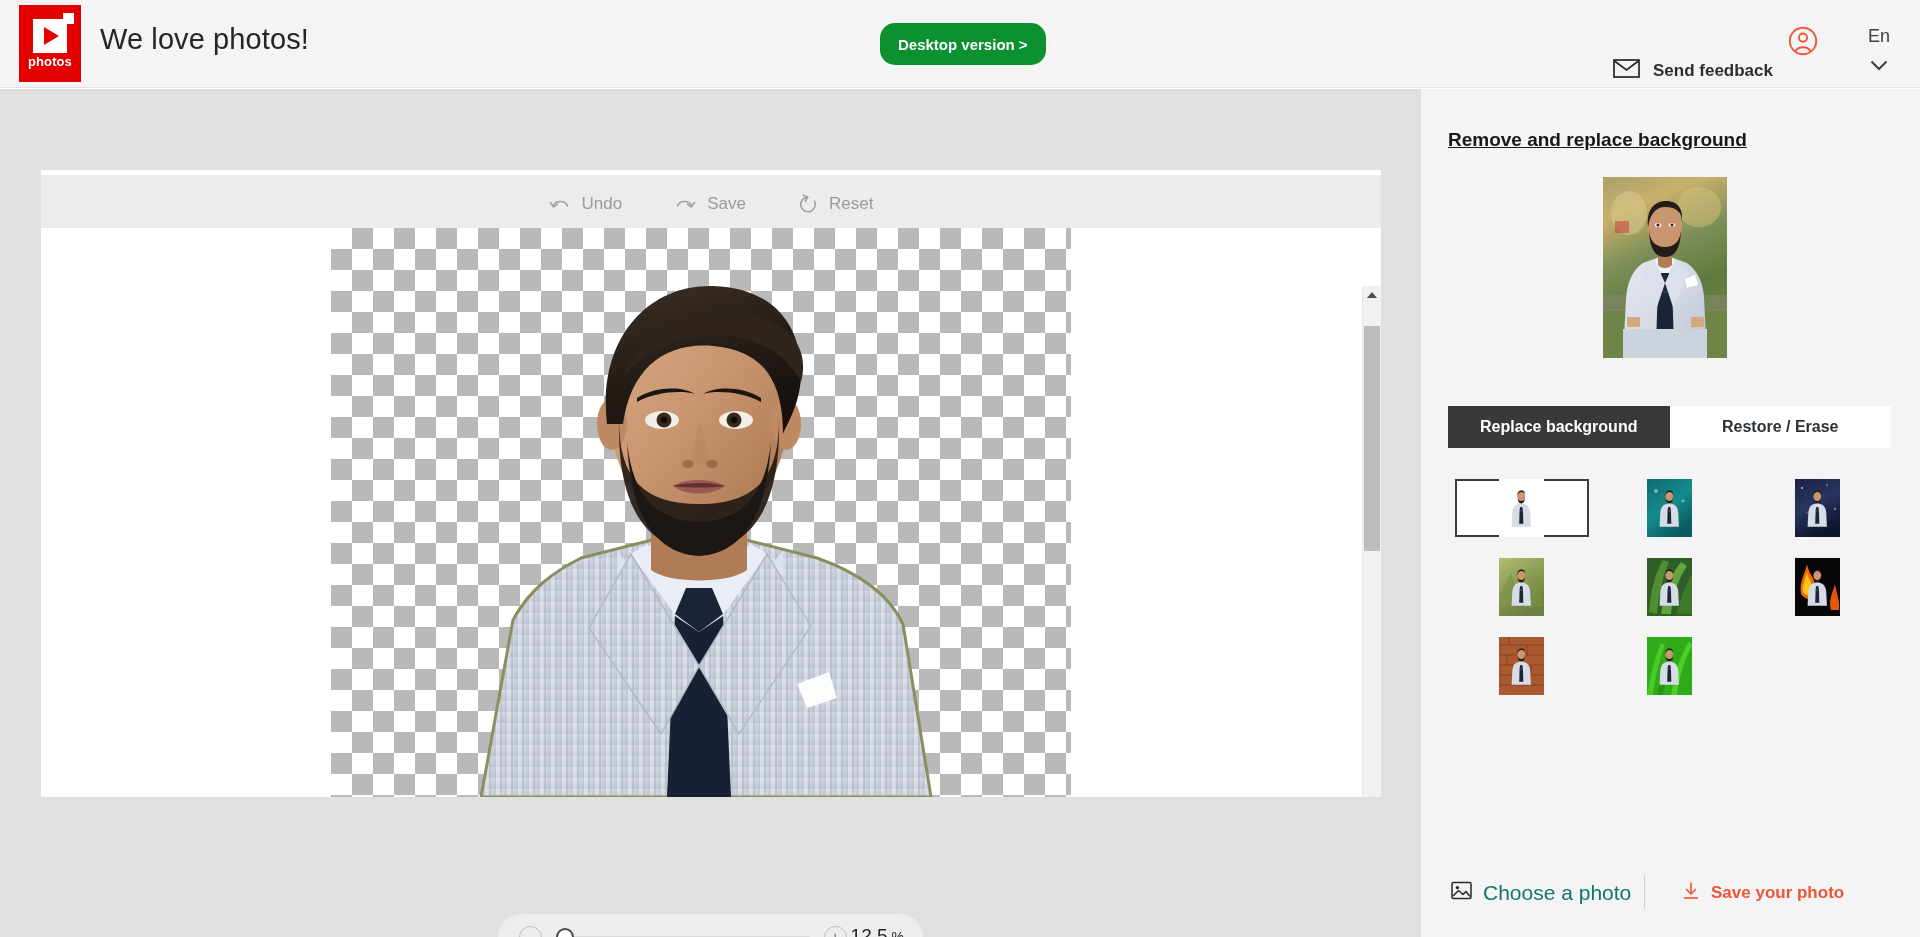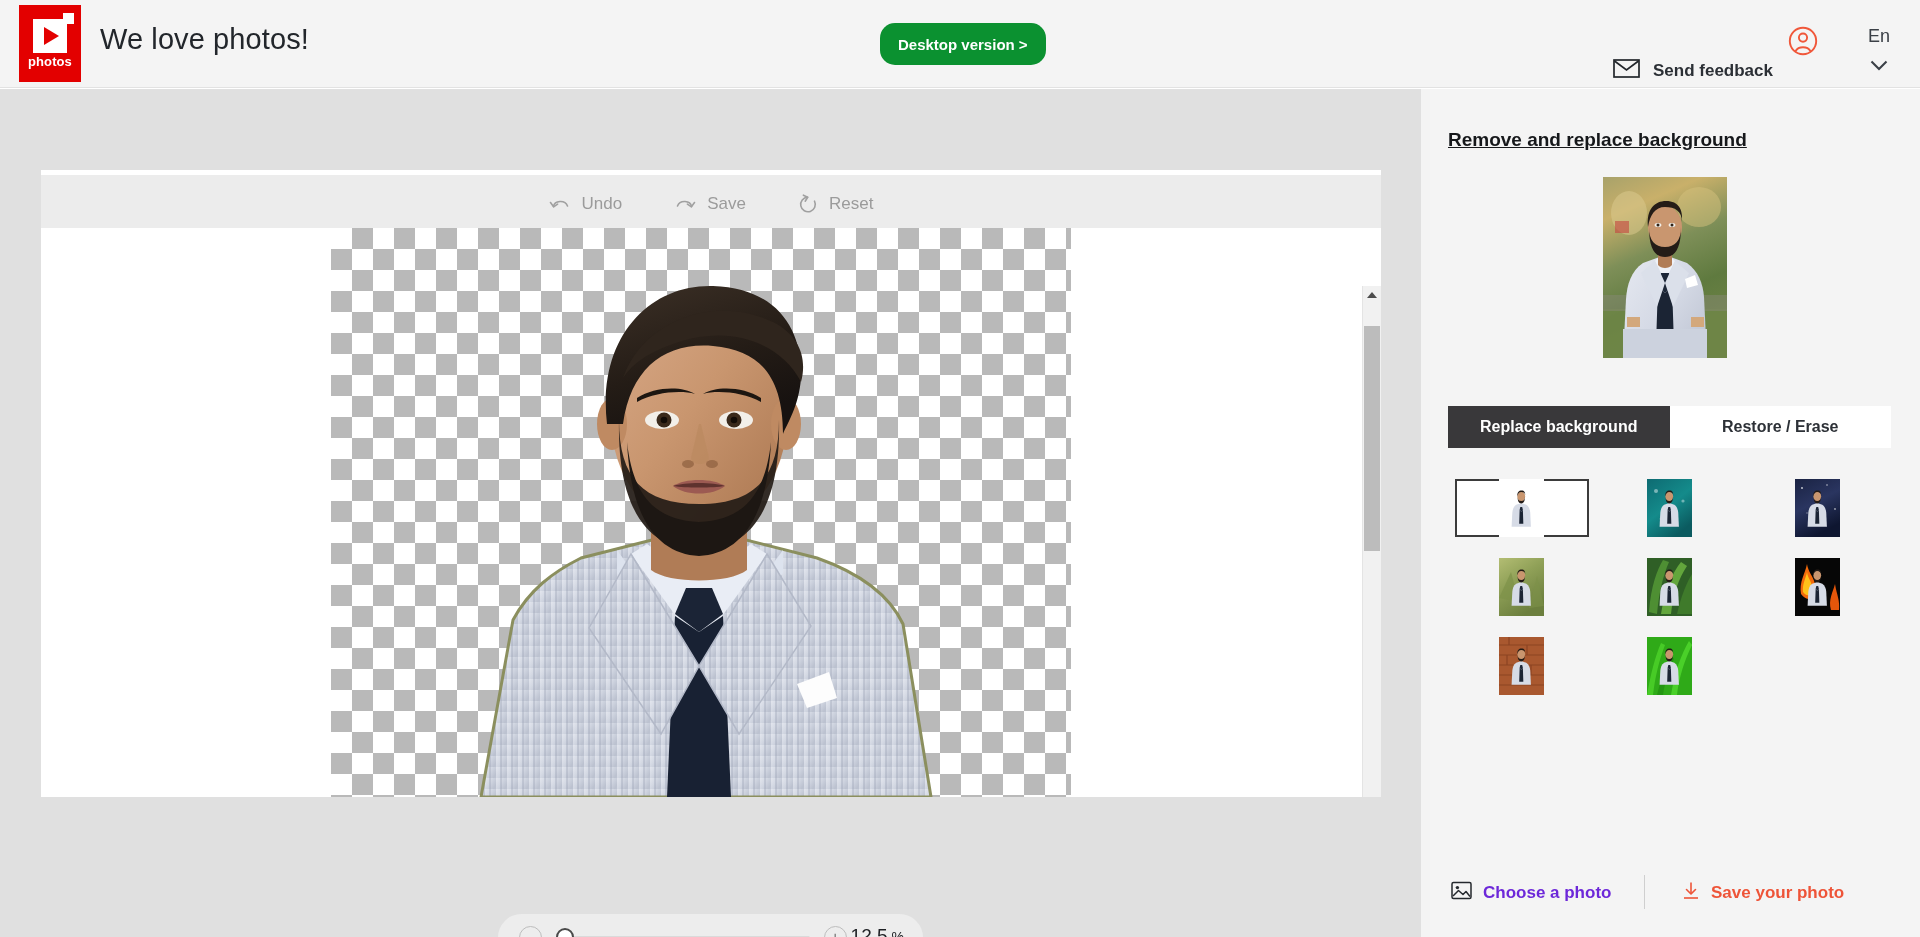--- a/index.html
+++ b/index.html
@@ -240,21 +240,21 @@
   #footer-actions {
     position: absolute; left: 0; bottom: 0;
     width: 499px; height: 76px;
     display: flex; align-items: center;
   }
   #choose-photo-btn {
     position: absolute; left: 30px; top: 20px;
     display: flex; align-items: center; gap: 11px;
     background: none; border: none; cursor: pointer;
     font-family: "Liberation Sans", sans-serif;
-    font-size: 17px; font-weight: bold; color: #6d28d9;
+    font-size: 21px; font-weight: normal; color: #0f766e;
   }
   #footer-divider {
     position: absolute; left: 223px; top: 14px;
     width: 1px; height: 34px; background: #cfcfcf;
   }
   #save-photo-btn {
     position: absolute; left: 261px; top: 20px;
     display: flex; align-items: center; gap: 11px;
     background: none; border: none; cursor: pointer;
     font-family: "Liberation Sans", sans-serif;

